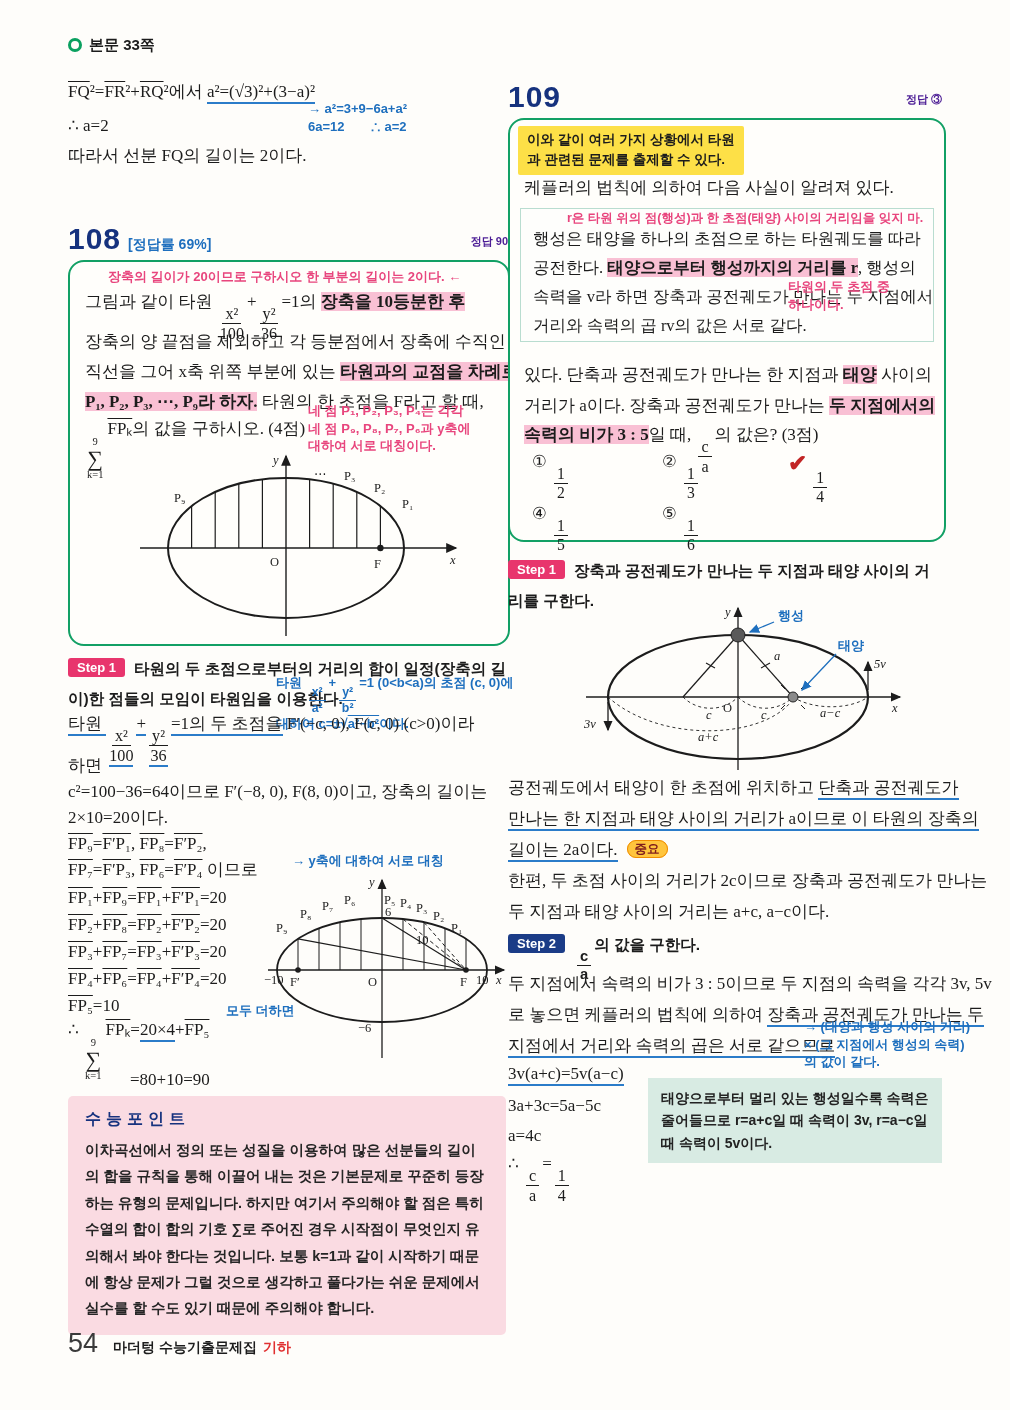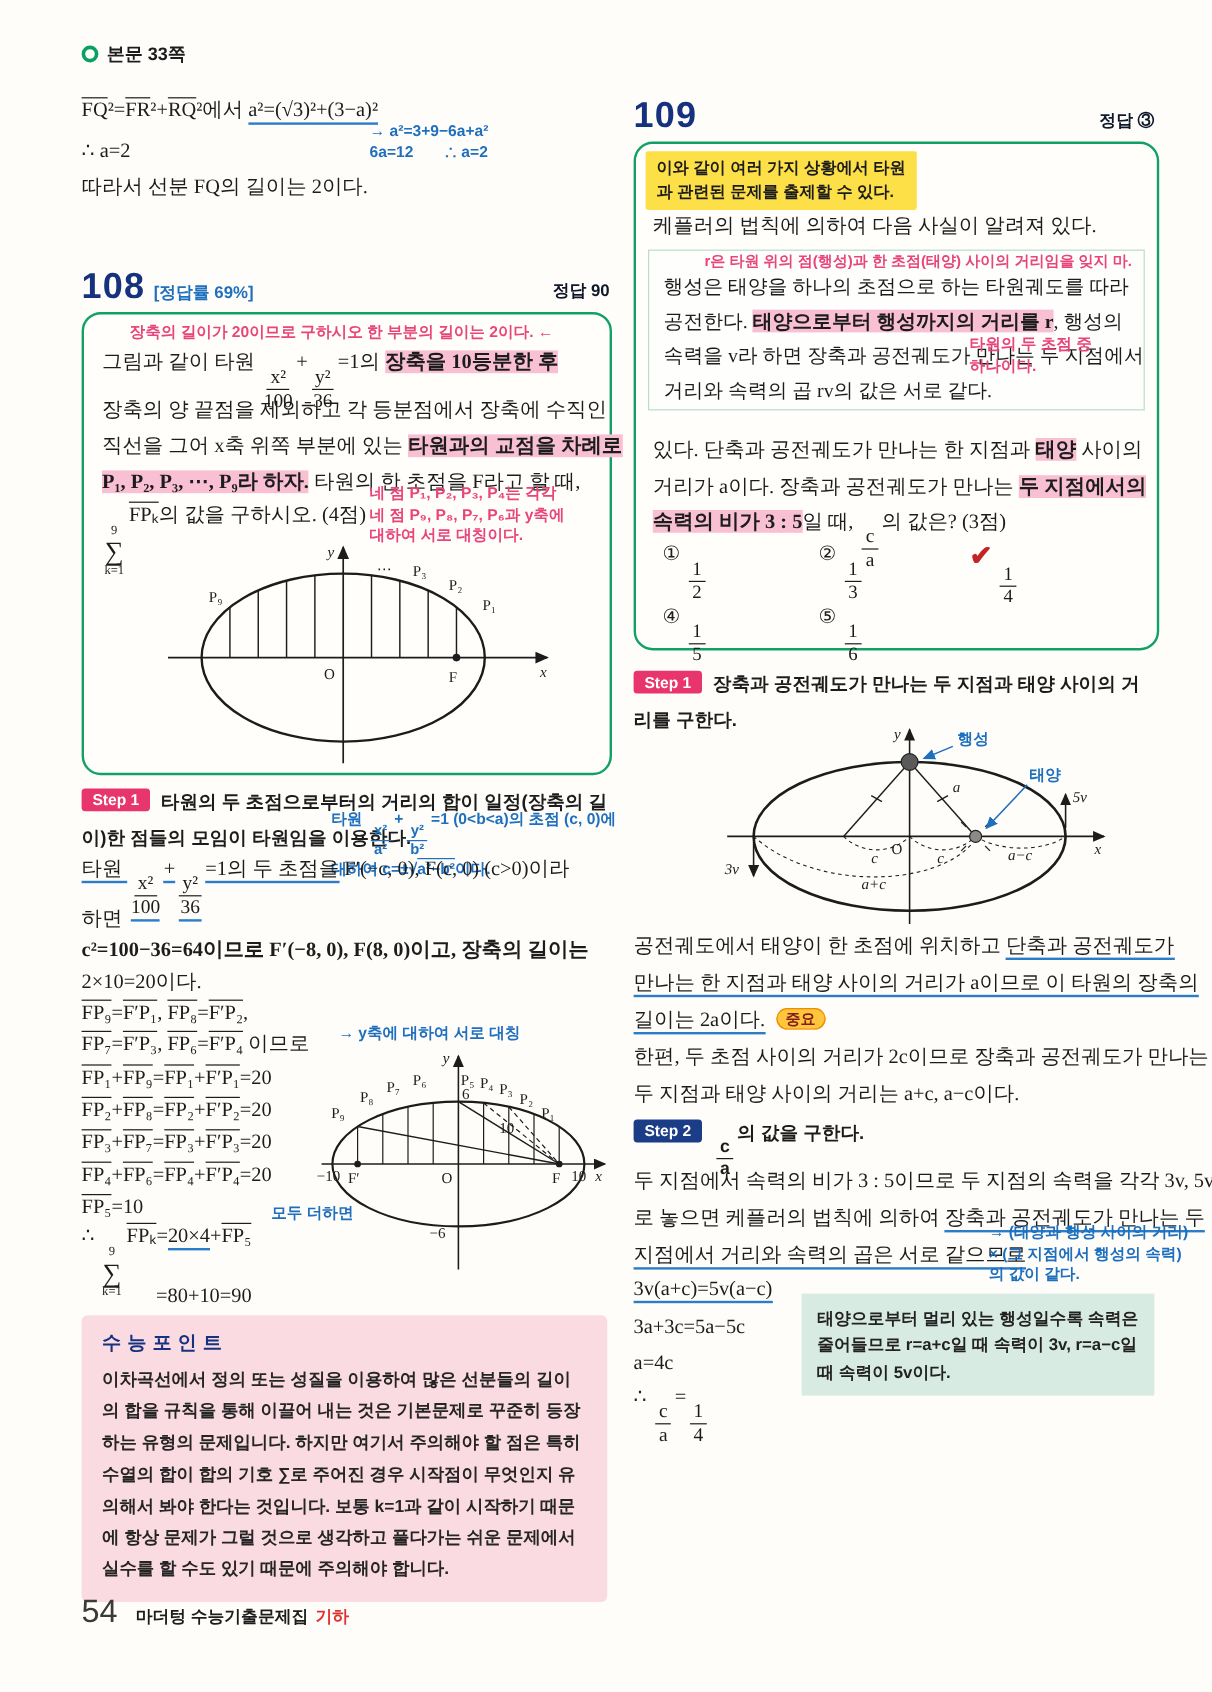--- a/index.html
+++ b/index.html
@@ -20,21 +20,21 @@
   .frac{display:inline-flex;flex-direction:column;align-items:center;
         vertical-align:-0.75em;line-height:1.08;margin:0 3px;font-size:0.95em;}
   .frac .fn{border-bottom:1.4px solid currentColor;padding:0 3px;}
   .frac .fd{padding-top:1px;}
   .sum{display:inline-flex;flex-direction:column;align-items:center;
        vertical-align:-1.05em;line-height:1;font-size:10.5px;margin:0 4px 0 2px;}
   .sum .mid{font-size:22px;line-height:1;}
   .gbox{border:2.5px solid #12a065;border-radius:16px;background:#fffefb;}
   .pnum{font-size:30px;font-weight:700;color:#16327e;font-family:"Liberation Sans",sans-serif;letter-spacing:1px;}
   .prate{font-size:14px;color:#1e6fbe;font-weight:700;font-family:"Liberation Sans",sans-serif;margin-left:7px;}
-  .pans{float:right;font-size:14px;font-weight:700;color:#0f172a;
+  .pans{float:right;font-size:11px;font-weight:700;color:#4c1d95;
         font-family:"Liberation Sans",sans-serif;margin-top:12px;}
   .badge{background:#e8356d;color:#fff;font-family:"Liberation Sans",sans-serif;
          font-weight:700;font-size:13px;padding:2px 9px;border-radius:3px;margin-right:9px;
          display:inline-block;vertical-align:2px;}
   .badge.navy{background:#1b3c87;}
   .steptext{font-family:"Liberation Sans",sans-serif;font-weight:700;font-size:15.5px;line-height:1.95;}
   .ynote{background:#fde047;font-family:"Liberation Sans",sans-serif;font-weight:700;
          font-size:13.5px;line-height:1.5;padding:4px 9px;border-radius:2px;white-space:nowrap;}
   .innerbox{border:1.5px solid #b9ddd0;background:#fefefc;}
   .imp{background:#ffc53d;border:1.5px solid #f08c00;color:#7f1d1d;font-weight:700;
@@ -143,31 +143,31 @@
         </span><span class="bold">=1 (0&lt;b&lt;a)의 초점 (c, 0)에</span><br><span class="bold">대하여 c=±√</span><span class="ol bold">a²−b²</span><span class="bold">이다.</span></div>
 
     <div class="abs m17" style="left:0;top:712px;"><span class="ulb">타원 </span><span class="frac ulb">
           <span class="fn">x²</span>
           <span class="fd">100</span>
         </span><span class="ulb">+</span><span class="frac ulb">
           <span class="fn">y²</span>
           <span class="fd">36</span>
         </span><span class="ulb">=1의 두 초점을</span><span> F′(−c, 0), F(c, 0) (c&gt;0)이라</span></div>
     <div class="abs m17" style="left:0;top:754px;">하면</div>
-    <div class="abs m17" style="left:0;top:780px;font-weight:bold;">c²=100−36=64이므로 F′(−8, 0), F(8, 0)이고, 장축의 길이는</div>
+    <div class="abs m17" style="left:0;top:780px;">c²=100−36=64이므로 F′(−8, 0), F(8, 0)이고, 장축의 길이는</div>
     <div class="abs m17" style="left:0;top:806px;">2×10=20이다.</div>
 
     <div class="abs m17" style="left:0;top:832px;"><span class="ol">FP₉</span><span>=</span><span class="ol">F′P₁</span><span>, </span><span class="ol">FP₈</span><span>=</span><span class="ol">F′P₂</span><span>,</span></div>
     <div class="abs m17" style="left:0;top:858px;"><span class="ol">FP₇</span><span>=</span><span class="ol">F′P₃</span><span>, </span><span class="ol">FP₆</span><span>=</span><span class="ol">F′P₄</span><span> 이므로</span></div>
     <div class="abs m17" style="left:0;top:886px;"><span class="ol">FP₁</span><span>+</span><span class="ol">FP₉</span><span>=</span><span class="ol">FP₁</span><span>+</span><span class="ol">F′P₁</span><span>=20</span></div>
     <div class="abs m17" style="left:0;top:913px;"><span class="ol">FP₂</span><span>+</span><span class="ol">FP₈</span><span>=</span><span class="ol">FP₂</span><span>+</span><span class="ol">F′P₂</span><span>=20</span></div>
     <div class="abs m17" style="left:0;top:940px;"><span class="ol">FP₃</span><span>+</span><span class="ol">FP₇</span><span>=</span><span class="ol">FP₃</span><span>+</span><span class="ol">F′P₃</span><span>=20</span></div>
     <div class="abs m17" style="left:0;top:967px;"><span class="ol">FP₄</span><span>+</span><span class="ol">FP₆</span><span>=</span><span class="ol">FP₄</span><span>+</span><span class="ol">F′P₄</span><span>=20</span></div>
     <div class="abs m17" style="left:0;top:994px;"><span class="ol">FP₅</span><span>=10</span></div>
-    <div class="abs blue-ann" style="left:214px;top:852px;">→ y축에 대하여 서로 대칭</div>
+    <div class="abs blue-ann" style="left:224px;top:852px;">→ y축에 대하여 서로 대칭</div>
 
     <svg class="abs" style="left:196px;top:872px;" width="244" height="190" viewBox="0 0 244 190">
       <defs>
         <marker id="ar2" markerWidth="9" markerHeight="8" refX="7" refY="3.5" orient="auto">
             <path d="M0,0L8,3.5L0,7z" fill="#1c1c1c"></path>
           </marker>
       </defs>
       <line x1="4" y1="98" x2="240" y2="98" stroke="#1c1c1c" stroke-width="1.3" marker-end="url(#ar2)"></line>
       <line x1="118" y1="186" x2="118" y2="8" stroke="#1c1c1c" stroke-width="1.3" marker-end="url(#ar2)"></line>
       <ellipse cx="118" cy="98" rx="105" ry="52" fill="none" stroke="#1c1c1c" stroke-width="1.8"></ellipse>
@@ -215,21 +215,21 @@
           <span>k=1</span>
         </span><span class="ol">FPₖ</span><span>=</span><span class="ulb">20×4</span><span>+</span><span class="ol">FP₅</span></div>
     <div class="abs m17" style="left:62px;top:1068px;">=80+10=90</div>
 
     <div class="pointbox abs" style="left:0;top:1096px;width:438px;">
       <div class="pointtitle">수능포인트</div>
       <div class="pointbody">이차곡선에서 정의 또는 성질을 이용하여 많은 선분들의 길이의 합을 규칙을 통해 이끌어 내는 것은 기본문제로 꾸준히 등장하는 유형의 문제입니다. 하지만 여기서 주의해야 할 점은 특히 수열의 합이 합의 기호 ∑로 주어진 경우 시작점이 무엇인지 유의해서 봐야 한다는 것입니다. 보통 k=1과 같이 시작하기 때문에 항상 문제가 그럴 것으로 생각하고 풀다가는 쉬운 문제에서 실수를 할 수도 있기 때문에 주의해야 합니다.</div>
     </div>
   </div>
 
-  <div class="abs" style="left:528px;top:0;width:436px;height:1040px;">
+  <div class="abs" style="left:508px;top:0;width:436px;height:1040px;">
 
     <div class="abs" style="left:0;top:80px;width:434px;">
       <span class="pnum">109</span>
       <span class="pans">정답 ③</span>
     </div>
 
     <div class="gbox abs" style="left:0;top:118px;width:434px;height:420px;">
       <div class="ynote abs" style="left:8px;top:6px;"><span>이와 같이 여러 가지 상황에서 타원</span><br><span>과 관련된 문제를 출제할 수 있다.</span></div>
       <div class="abs m17" style="left:14px;top:56px;">케플러의 법칙에 의하여 다음 사실이 알려져 있다.</div>
 

